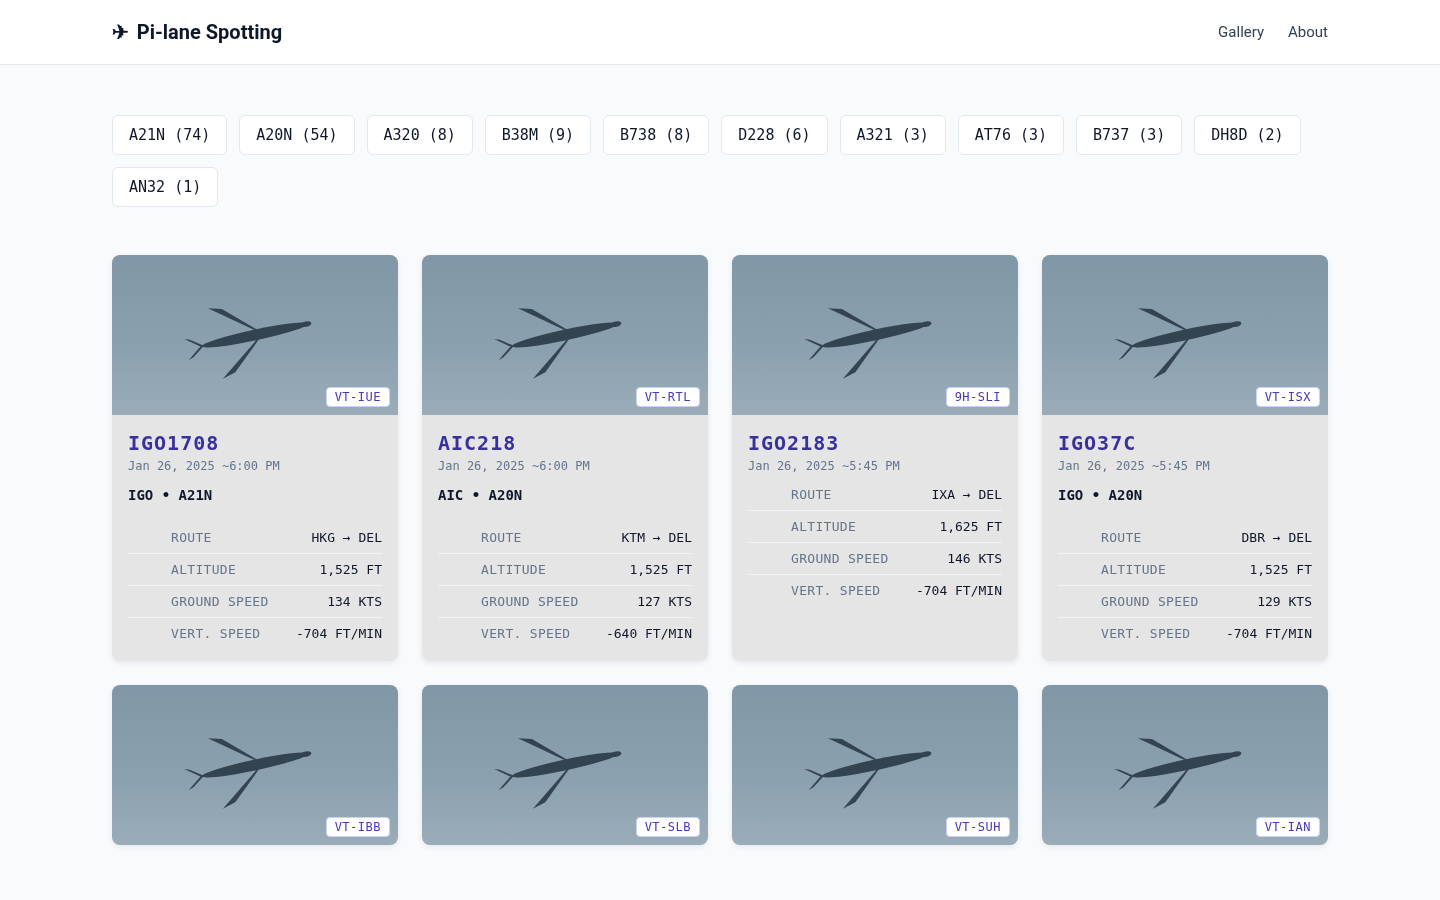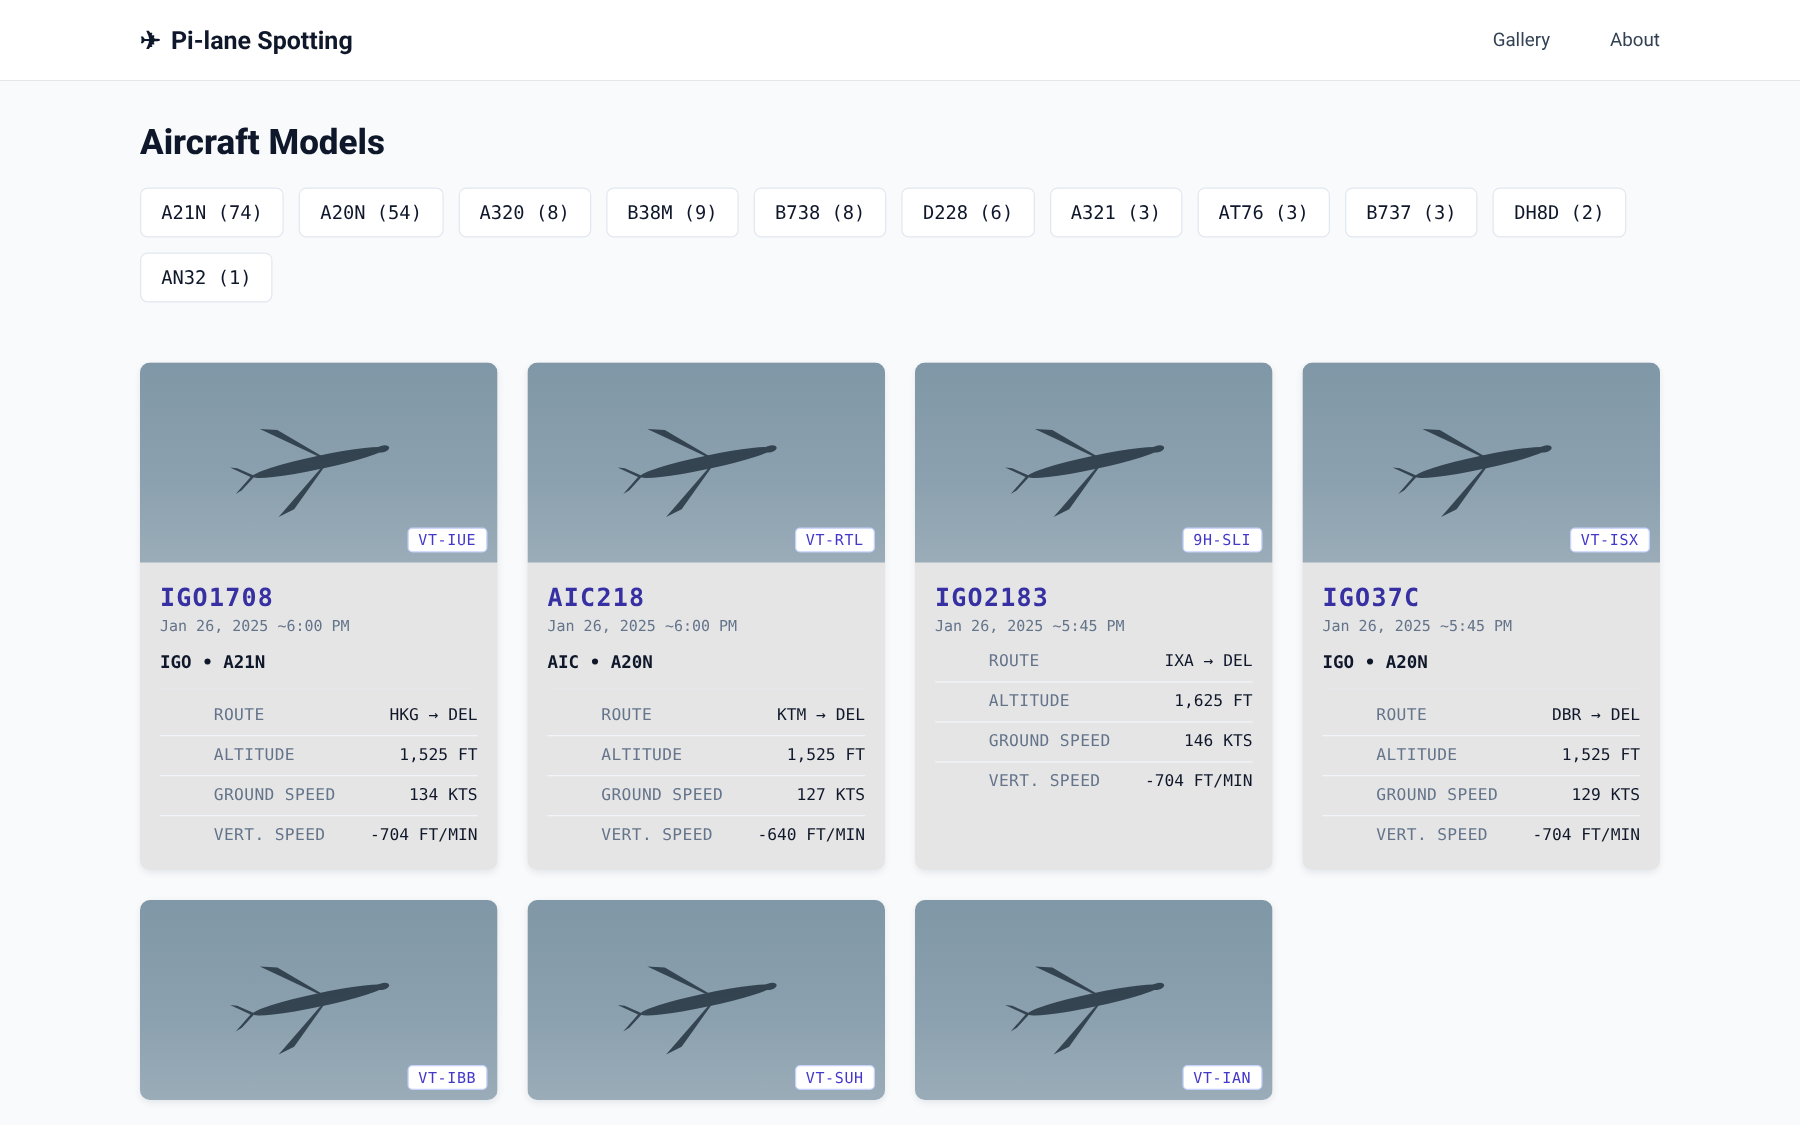--- a/index.html
+++ b/index.html
@@ -22,21 +22,21 @@
     justify-content: space-between;
   }
   .brand {
     display: flex;
     align-items: center;
     gap: 8px;
     font-weight: 700;
     font-size: 20px;
     color: #0f172a;
   }
-  nav { display: flex; gap: 48px; }
+  nav { display: flex; gap: 24px; }
   nav a {
     text-decoration: none;
     color: #334155;
     font-size: 15px;
   }
   main {
     background: #f8fafc;
     min-height: calc(100vh - 64px);
   }
   .container {
@@ -151,21 +151,20 @@
     </div>
     <nav>
       <a href="#">Gallery</a>
       <a href="#">About</a>
     </nav>
   </div>
 </header>
 
 <main>
   <div class="container">
-    <h1 class="page-title">Aircraft Models</h1>
 
     <div class="filters" id="filters">
         <button class="filter-chip">A21N (74)</button>
         <button class="filter-chip">A20N (54)</button>
         <button class="filter-chip">A320 (8)</button>
         <button class="filter-chip">B38M (9)</button>
         <button class="filter-chip">B738 (8)</button>
         <button class="filter-chip">D228 (6)</button>
         <button class="filter-chip">A321 (3)</button>
         <button class="filter-chip">AT76 (3)</button>
@@ -340,20 +339,34 @@
           <div class="thumb">
             <svg viewBox="0 0 200 100" class="plane">
   <g fill="#2b3a46">
     <ellipse cx="100" cy="50" rx="60" ry="6"></ellipse>
     <polygon points="100,44 55,10 70,14 105,46"></polygon>
     <polygon points="100,56 55,90 70,86 105,54"></polygon>
     <polygon points="38,50 22,38 28,40 42,50 28,60 22,62"></polygon>
     <ellipse cx="158" cy="50" rx="6" ry="3"></ellipse>
   </g>
 </svg>
+            <span class="reg-badge">VT-SLB</span>
+          </div>
+        </div>
+        <div class="card">
+          <div class="thumb">
+            <svg viewBox="0 0 200 100" class="plane">
+  <g fill="#2b3a46">
+    <ellipse cx="100" cy="50" rx="60" ry="6"></ellipse>
+    <polygon points="100,44 55,10 70,14 105,46"></polygon>
+    <polygon points="100,56 55,90 70,86 105,54"></polygon>
+    <polygon points="38,50 22,38 28,40 42,50 28,60 22,62"></polygon>
+    <ellipse cx="158" cy="50" rx="6" ry="3"></ellipse>
+  </g>
+</svg>
             <span class="reg-badge">VT-SUH</span>
           </div>
         </div>
         <div class="card">
           <div class="thumb">
             <svg viewBox="0 0 200 100" class="plane">
   <g fill="#2b3a46">
     <ellipse cx="100" cy="50" rx="60" ry="6"></ellipse>
     <polygon points="100,44 55,10 70,14 105,46"></polygon>
     <polygon points="100,56 55,90 70,86 105,54"></polygon>

